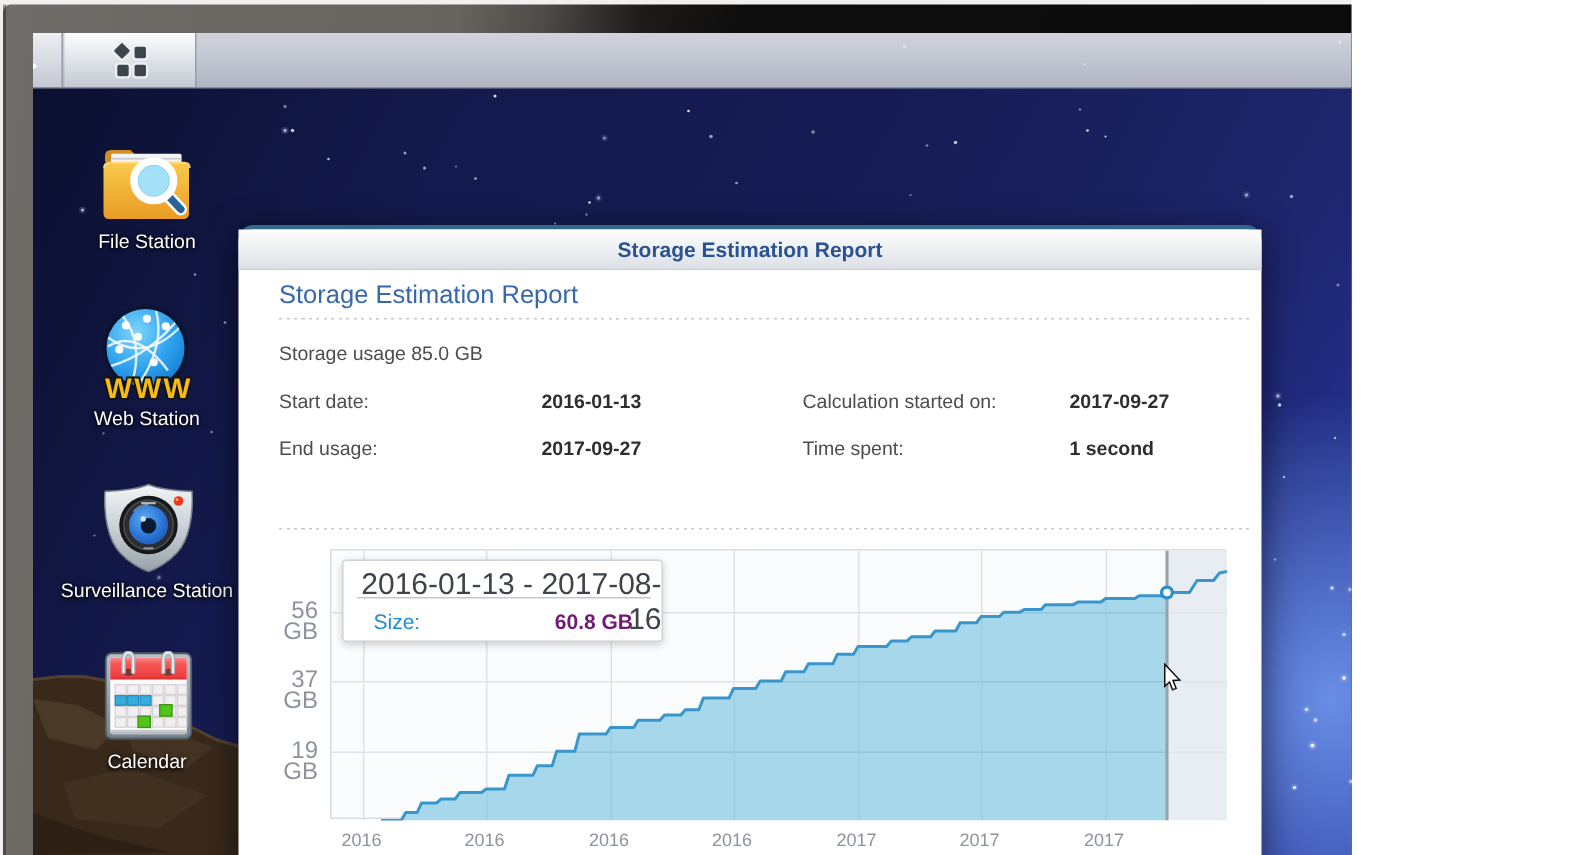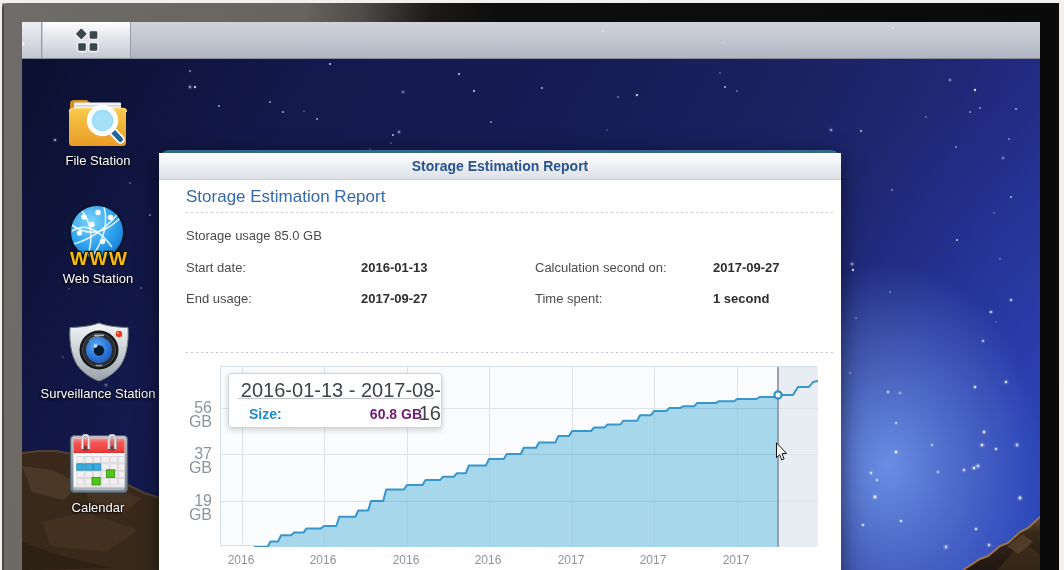--- a/index.html
+++ b/index.html
@@ -1,17 +1,17 @@
 <!DOCTYPE html>
 <html><head>
 <meta charset="utf-8">
 <style>
   * { margin:0; padding:0; box-sizing:border-box; }
   body { width:1064px; height:570px; overflow:hidden; font-family:"Liberation Sans",sans-serif; }
-  #stage { position:relative; width:1064px; height:570px; background:#f1f0ee; overflow:hidden; }
+  #stage { position:relative; width:901px; height:570px; background:#f1f0ee; overflow:hidden; }
   #bezel { position:absolute; left:2px; top:3px; width:1057px; height:567px;
     background:linear-gradient(97deg,#6f6c69 0%,#67645f 27%,#4e4b48 32%,#1c1b1a 38%,#0e0d0d 44%,#0a0a0a 100%);
     border-top-left-radius:5px; }
   #screen { position:absolute; left:22px; top:22px; width:1018px; height:548px; overflow:hidden;
     background:linear-gradient(118deg,#0b0f2e 0%,#141a4e 25%,#161c53 45%,#1a2160 60%,#1e266e 70%,#222c84 80%,#28379c 90%,#2e49bc 100%); }
   #glow { position:absolute; left:0; top:0; width:100%; height:100%;
     background:radial-gradient(ellipse 200px 260px at 85% 81%, rgba(120,162,246,0.82), rgba(120,162,246,0) 78%),radial-gradient(ellipse 300px 420px at 97% 70%, rgba(45,80,220,0.26), rgba(45,80,220,0) 75%); }
   #mounts, #stars { position:absolute; left:0; top:0; }
   
   #taskbar { position:absolute; left:0; top:0; width:1018px; height:37px;
@@ -38,21 +38,21 @@
   .val { position:absolute; font-size:13px; font-weight:bold; color:#2e2e2e; }
   #plot { position:absolute; left:61px; top:213px; width:597px; height:180px;
     background:#fafcfd; border:1px solid #d7dde4; }
   .ylab { position:absolute; width:34px; text-align:right; font-size:16px; line-height:14px; color:#8d939c; }
   .xlab { position:absolute; width:60px; text-align:center; font-size:12px; line-height:16px; color:#8d939c; top:399px; }
   #tooltip { position:absolute; left:69px; top:220px; width:214px; height:55px;
     background:#fff; border:1px solid #cfd2d6; border-radius:3px; box-shadow:0 2px 6px rgba(0,0,0,0.18); }
   #tt-title { position:absolute; left:0; top:5px; width:100%; text-align:right;
     font-size:20px; font-weight:normal; color:#3f444a; }
   #tt-div { position:absolute; left:9px; top:24px; width:196px; border-top:1px solid #c3c7ca; }
-  #tt-size { position:absolute; left:20px; top:32px; font-size:14px; font-weight:bold; color:#1e8bd0; }
+  #tt-size { position:absolute; left:20px; top:32px; font-size:14px; font-weight:normal; color:#1e8bd0; }
   #tt-val { position:absolute; right:19px; top:32px; font-size:14px; font-weight:bold; color:#701a75; }
   #cursor { position:absolute; left:753px; top:420px; }
 </style>
 </head>
 <body>
 <div id="stage">
   <div id="bezel"></div>
     <div style="position:absolute;left:2px;top:3px;width:2px;height:567px;background:rgba(35,35,33,0.45)"></div>
   <div id="screen">
     <div id="glow"></div>
@@ -437,21 +437,21 @@
     </div>
     <div class="ilabel" style="left:16px;top:478px;width:120px">Calendar</div>
 
     <div id="win">
       <div id="titlebar">Storage Estimation Report</div>
       <div class="sechead" style="top:34px">Storage Estimation Report</div>
       <div class="dash" style="top:59px"></div>
       <div class="lbl" style="left:27px;top:75px">Storage usage 85.0 GB</div>
       <div class="lbl" style="left:27px;top:107px">Start date:</div>
       <div class="val" style="left:202px;top:107px">2016-01-13</div>
-      <div class="lbl" style="left:376px;top:107px">Calculation second on:</div>
+      <div class="lbl" style="left:376px;top:107px">Calculation started on:</div>
       <div class="val" style="left:554px;top:107px">2017-09-27</div>
       <div class="lbl" style="left:27px;top:138px">End usage:</div>
       <div class="val" style="left:202px;top:138px">2017-09-27</div>
       <div class="lbl" style="left:376px;top:138px">Time spent:</div>
       <div class="val" style="left:554px;top:138px">1 second</div>
       <div class="dash" style="top:199px"></div>
       <div id="plot">
         <svg width="597" height="180" viewBox="0 0 597 180">
           <rect x="557" y="0" width="40" height="180" fill="#e7edf3"></rect>
           <g stroke="#dde3e9" stroke-width="1">

